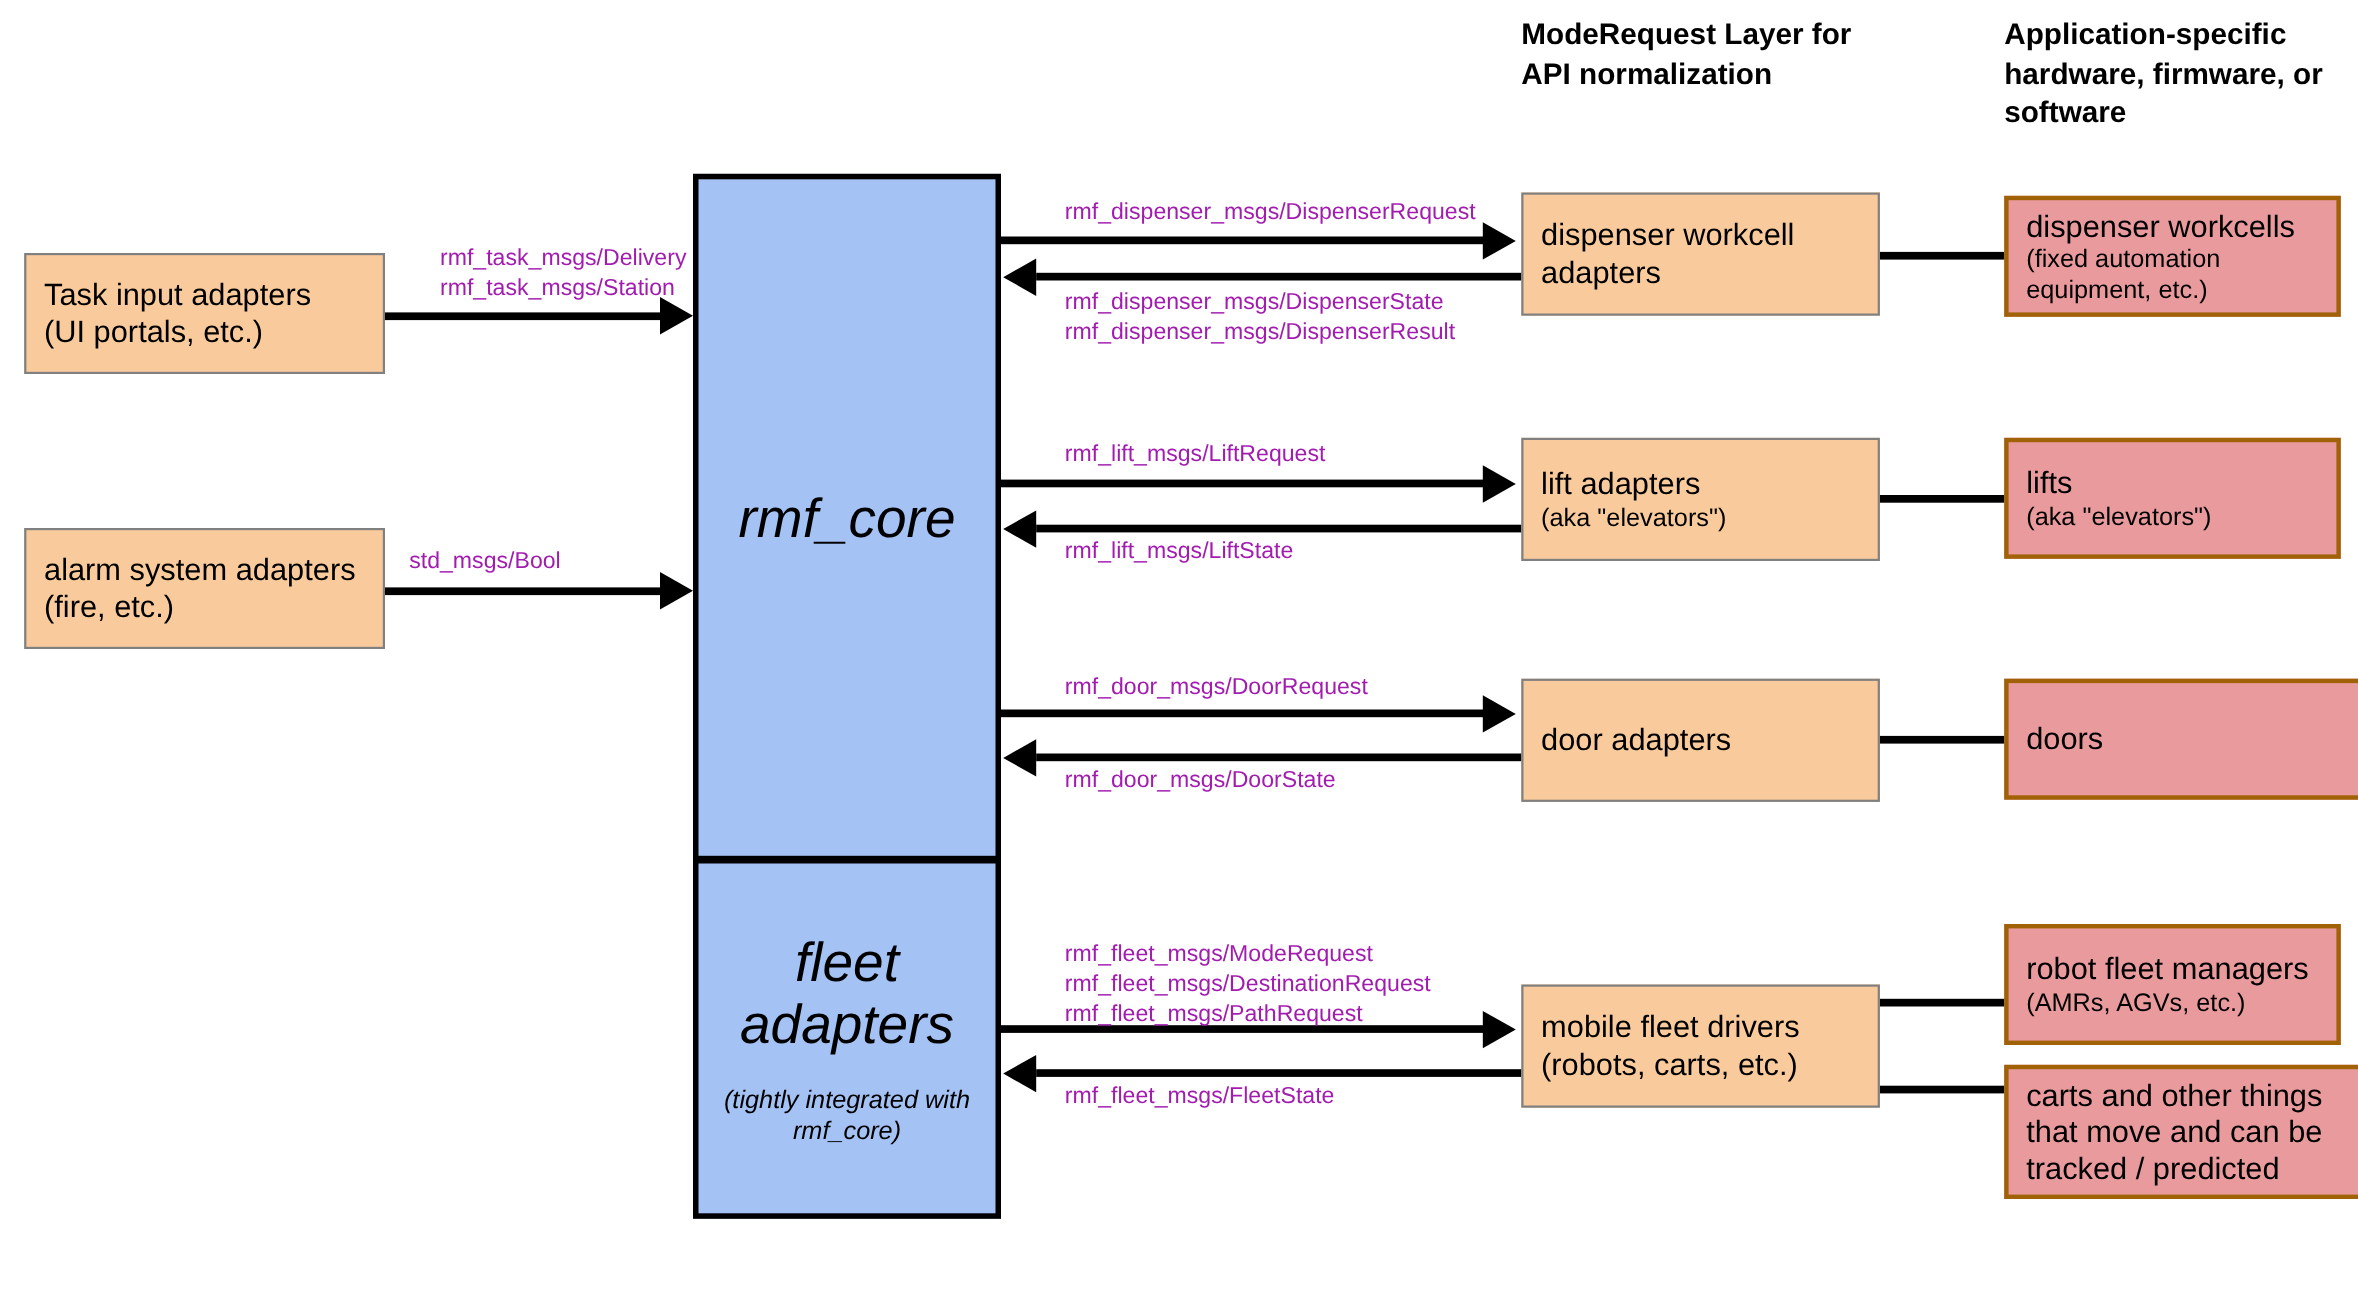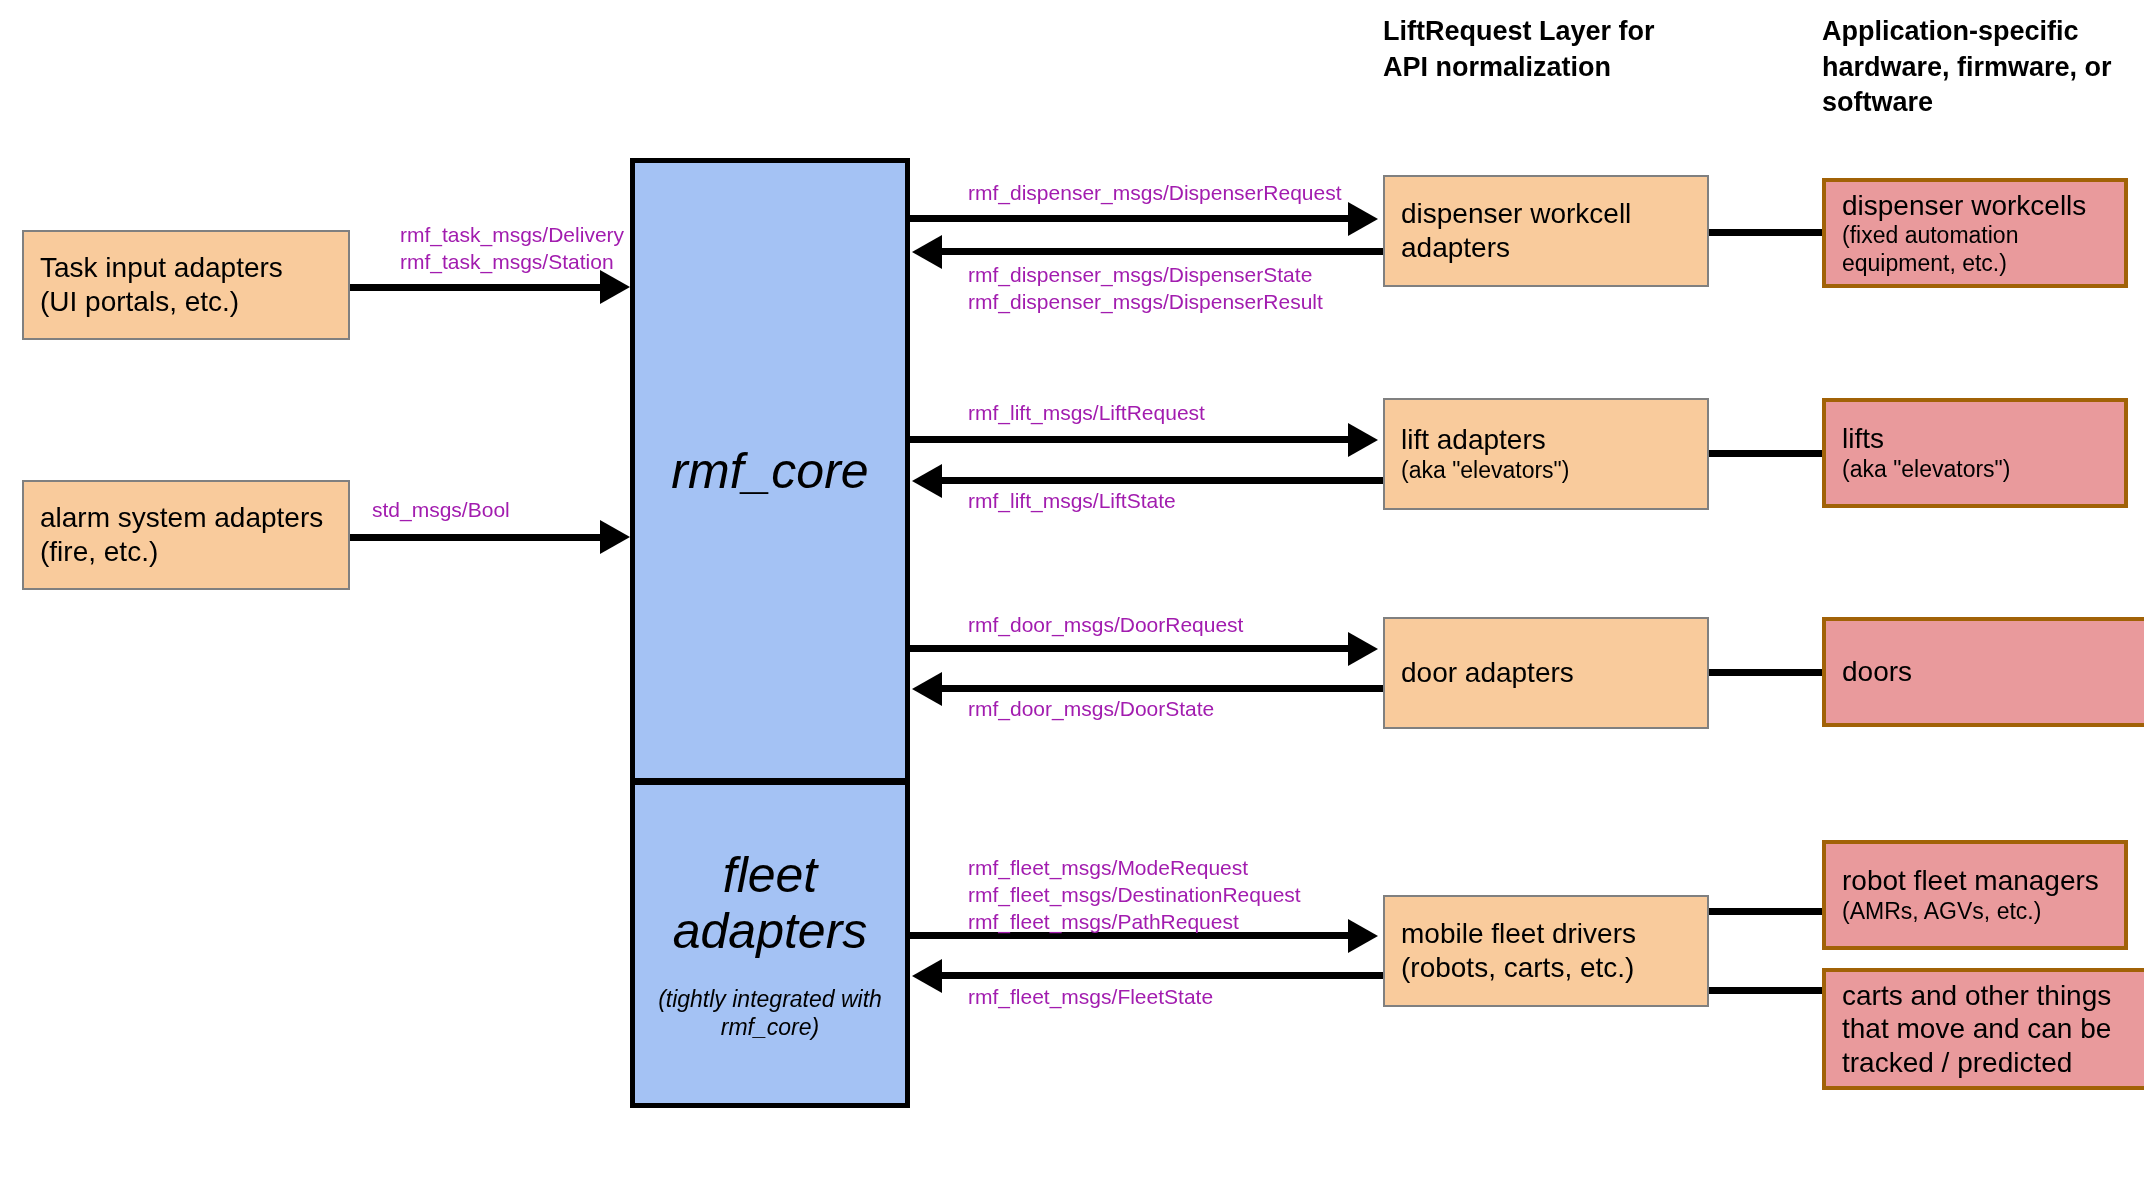--- a/index.html
+++ b/index.html
@@ -106,21 +106,21 @@
     white-space: pre-line;
     color: #a21caf;
     z-index: 7;
   }
 </style>
 </head>
 <body>
 
 <div id="canvas">
 
-  <div class="col-header" style="left:1383px; top:14px; width:330px;">LiftRequest Layer for
+  <div class="col-header" style="left:1383px; top:14px; width:330px;">ModeRequest Layer for
 API normalization</div>
 
   <div class="col-header" style="left:1822px; top:14px; width:330px;">Application-specific
 hardware, firmware, or
 software</div>
 
   <div class="box orange" style="left:22px; top:230px; width:328px; height:110px;">
     <div class="box-line">Task input adapters</div>
     <div class="box-line">(UI portals, etc.)</div>
   </div>

